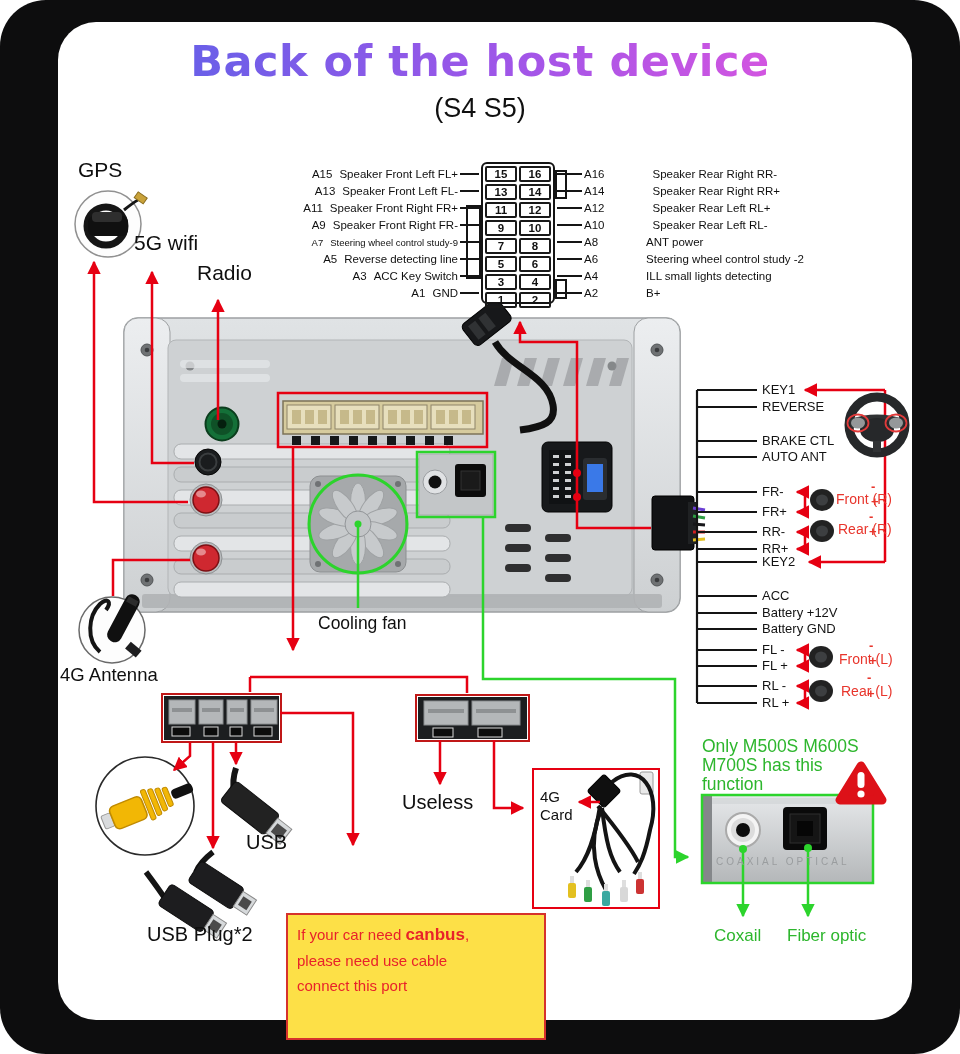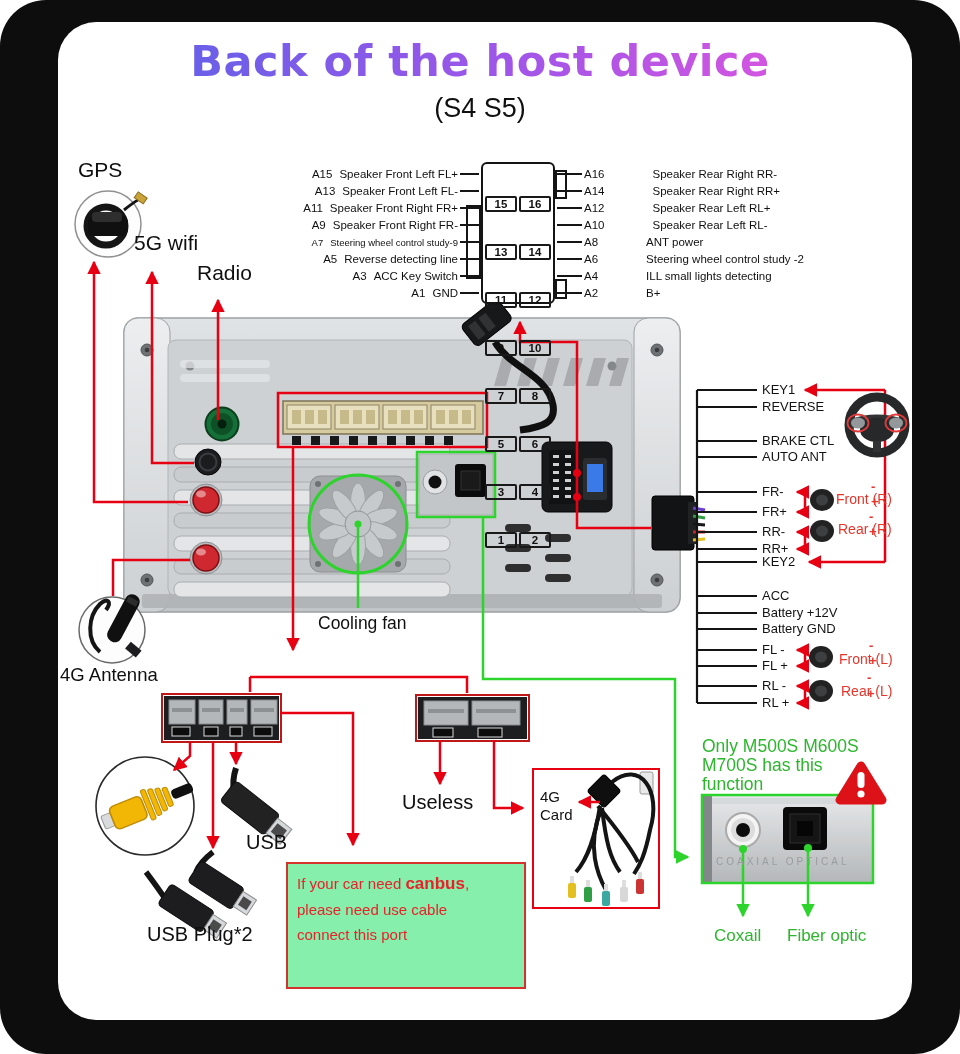--- a/index.html
+++ b/index.html
@@ -13,27 +13,27 @@
     background:linear-gradient(90deg,#5a62e8 10%,#a355e8 55%,#ee55dc 95%);
     -webkit-background-clip:text;background-clip:text;color:transparent;}
   .subtitle{left:0;top:93px;width:100%;text-align:center;font-size:27px;color:#101010;}
   .plabel{font-size:11.5px;color:#101010;height:17px;line-height:17px;display:flex;gap:7px;white-space:nowrap;}
   .pll{left:150px;width:308px;justify-content:flex-end;}
   .plr{left:584px;width:330px;gap:48px;}
   .small-pin{font-size:9.5px;}
   .pinbox{left:481px;top:162px;width:74px;height:142px;border:2.5px solid #141414;border-radius:6px;background:#fff;
     box-sizing:border-box;display:grid;grid-template-columns:1fr 1fr;grid-auto-rows:1fr;gap:2px;padding:2px;}
   .pinbox div{border:2px solid #191919;border-radius:2px;font-size:11.5px;font-weight:700;color:#111;
-    display:flex;align-items:center;justify-content:center;margin-top:30px;}
+    display:flex;align-items:center;justify-content:center;}
   .devlabel{color:#0f0f0f;white-space:nowrap;}
   .wl{left:762px;font-size:13px;color:#131313;white-space:nowrap;}
   .spk{font-size:14px;color:#e8352c;white-space:nowrap;}
   .pol{font-size:13px;font-weight:700;color:#e8352c;}
   .greentxt{color:#2db62d;white-space:nowrap;}
-  .canbus{left:286px;top:862px;width:240px;height:127px;border:2px solid #d6322c;box-sizing:border-box;background:#86efac;}
+  .canbus{left:286px;top:913px;width:260px;height:127px;border:2px solid #d6322c;box-sizing:border-box;background:#fde047;}
   .canbus .l1{position:absolute;left:9px;top:10px;font-size:15px;color:#e8222a;white-space:nowrap;}
   .canbus .l1 b{font-size:17px;}
   .canbus .l2{position:absolute;left:9px;top:37px;font-size:15px;color:#e8222a;white-space:nowrap;}
   .canbus .l3{position:absolute;left:9px;top:62px;font-size:15px;color:#e8222a;white-space:nowrap;}
   .panel-print{left:716px;top:856px;font-size:10px;letter-spacing:3px;color:#9a9d9f;white-space:nowrap;}
   .card4g{left:540px;top:788px;font-size:15px;line-height:18px;color:#111;}
   .card4g span{display:block;}
 </style>
 </head>
 <body>

